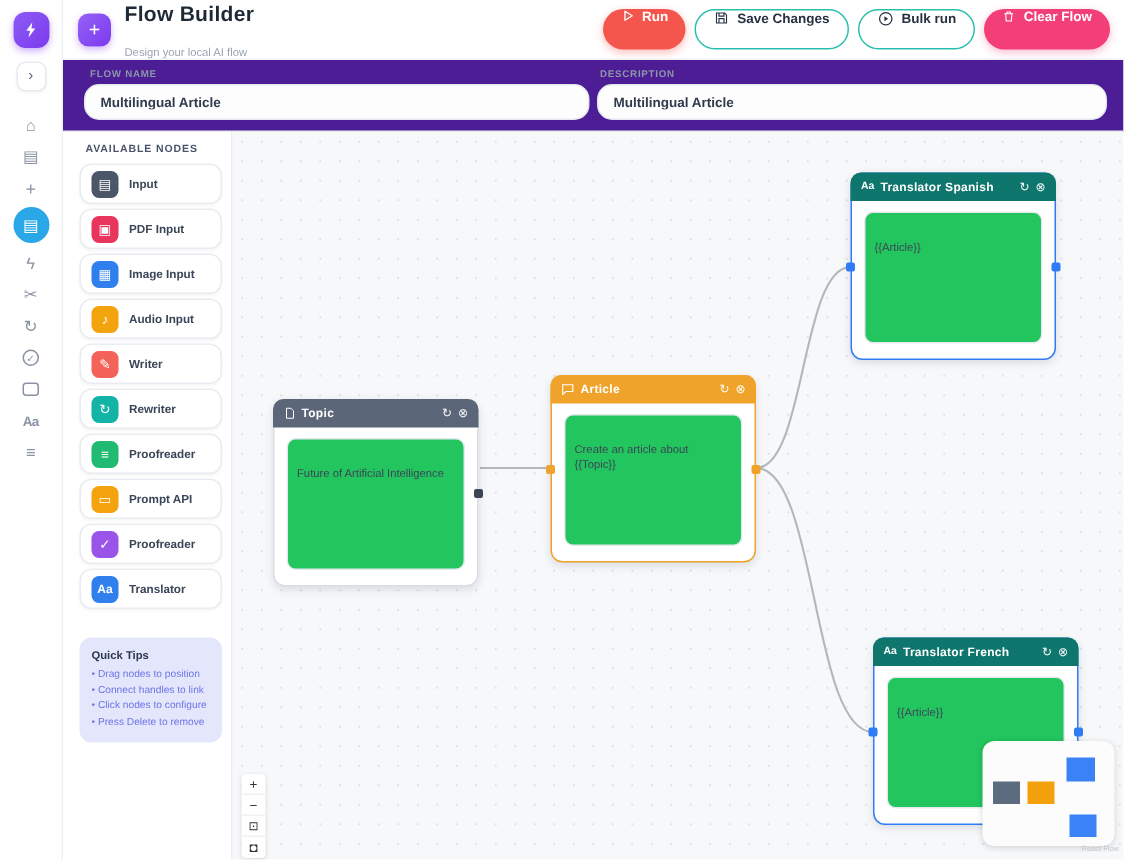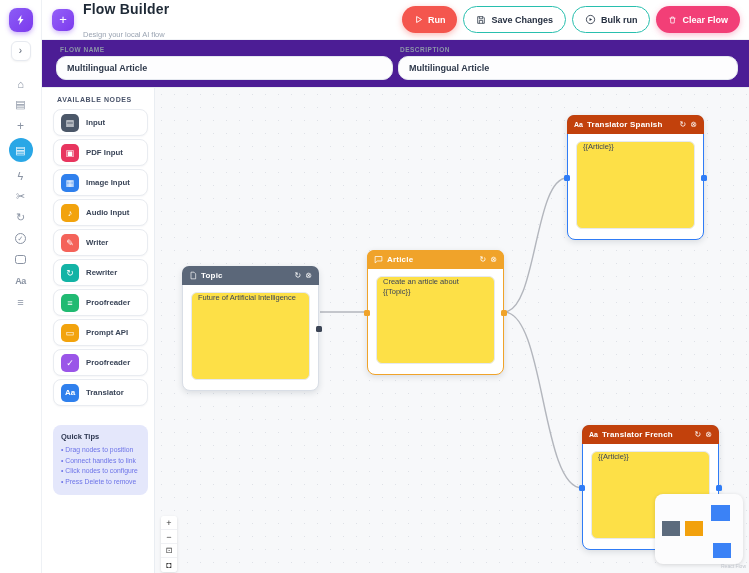--- a/index.html
+++ b/index.html
@@ -29,21 +29,21 @@
   
   .topbar { position:absolute; left:42px; top:0; width:707px; height:40px; background:#fff;
             border-bottom:1px solid #f0f2f6; display:flex; align-items:center; padding:0 9px 0 10px; z-index:20; }
   .new-btn { width:22px; height:22px; border-radius:7px; background:linear-gradient(135deg,#9461f8,#7c3aed);
              color:#fff; font-size:13px; line-height:21px; text-align:center; cursor:pointer;
              box-shadow:0 2px 5px rgba(124,58,237,.35); }
   .titles { margin-left:9px; flex:1; }
   .app-title { font-size:14px; font-weight:bold; color:#1e2936; letter-spacing:.2px; }
   .app-sub { font-size:7.5px; color:#9aa4b2; margin-top:13px; }
   .tb-actions { display:flex; gap:6px; align-items:center; }
-  .btn { height:27px; border-radius:14px; display:flex; align-items:center; gap:5px; padding:0 12px;
+  .btn { height:27px; border-radius:14px; display:flex; align-items:flex-start; gap:5px; padding:0 12px;
          font-size:9px; font-weight:bold; cursor:pointer; white-space:nowrap; }
   .btn-run { background:#f4564e; color:#fff; box-shadow:0 2px 6px rgba(244,86,78,.4); }
   .btn-outline { background:#fff; color:#273142; border:1.3px solid #28bfae; }
   .btn-clear { background:#f23f77; color:#fff; box-shadow:0 2px 6px rgba(242,63,119,.35); }
 
   
   .metabar { position:absolute; left:42px; top:40px; width:707px; height:48px; background:#4c1d95;
              border-bottom:1px solid #e9edf2; z-index:20; }
   .meta-label { position:absolute; top:6px; font-size:6.5px; font-weight:bold; letter-spacing:.5px; color:#8c96a8; }
   .meta-input { position:absolute; top:16px; height:24px; border:1px solid #e4e8ef; border-radius:10px;
@@ -77,27 +77,27 @@
 
   .node { position:absolute; width:137px; height:125px; background:#fff; border-radius:8px;
           box-shadow:0 2px 6px rgba(25,35,55,.13); }
   .node.slate  { border:1px solid #d9dee6;margin-top:16px; }
   .node.orange { border:1.5px solid #f0a32a; }
   .node.blue   { border:1.5px solid #2f7cf6; }
   .node-header { height:19px; margin:-1px -1px 0 -1px; border-radius:7px 7px 0 0; display:flex; align-items:center;
                  gap:4px; padding:0 7px; color:#fff; cursor:move; }
   .slate  .node-header { background:#5b6779; }
   .orange .node-header { background:#f0a32a; }
-  .blue   .node-header { background:#c2410c; }
+  .blue   .node-header { background:#0f766e; }
   .node-title { flex:1; font-size:8px; font-weight:bold; letter-spacing:.2px; }
   .node-act { font-size:8px; line-height:1; cursor:pointer; opacity:.95; }
   .hicon { font-size:8px; display:flex; align-items:center; }
   .node-body { padding:7px 8px; }
-  .node-text { height:88px; border:1px solid #e6e9ef; border-radius:6px; background:#fde047;
-               font-size:7.5px; color:#3c4557; padding:0 6px; line-height:1.35; overflow:hidden;
+  .node-text { height:88px; border:1px solid #e6e9ef; border-radius:6px; background:#22c55e;
+               font-size:7.5px; color:#3c4557; padding:18px 6px; line-height:1.35; overflow:hidden;
                white-space:pre-wrap; }
   .handle { position:absolute; width:6px; height:6px; border-radius:1.5px; top:59px; }
   .handle.in  { left:-4px; } .handle.out { right:-4px; }
   .h-dark { background:#3c4556; } .h-orange { background:#f0a32a; } .h-blue { background:#2f7cf6; }
 
   
   .controls { position:absolute; left:6px; top:428px; width:16px; display:flex; flex-direction:column;
               box-shadow:0 1px 3px rgba(0,0,0,.12); border-radius:3px; overflow:hidden; z-index:5; }
   .ctl { width:16px; height:14px; background:#fff; border-bottom:1px solid #f0f1f4; color:#333;
          font-size:9px; display:flex; align-items:center; justify-content:center; cursor:pointer; }

